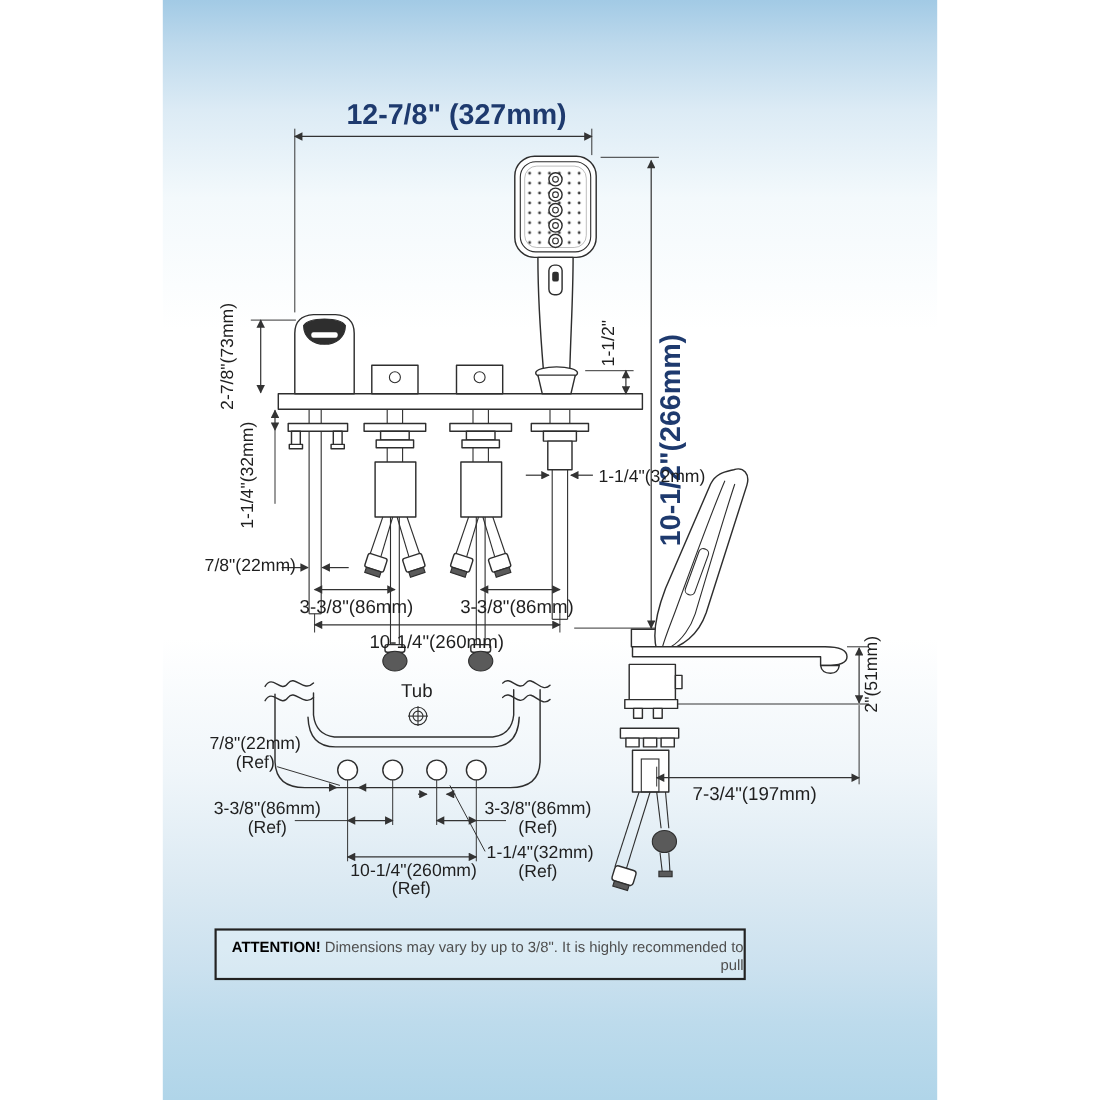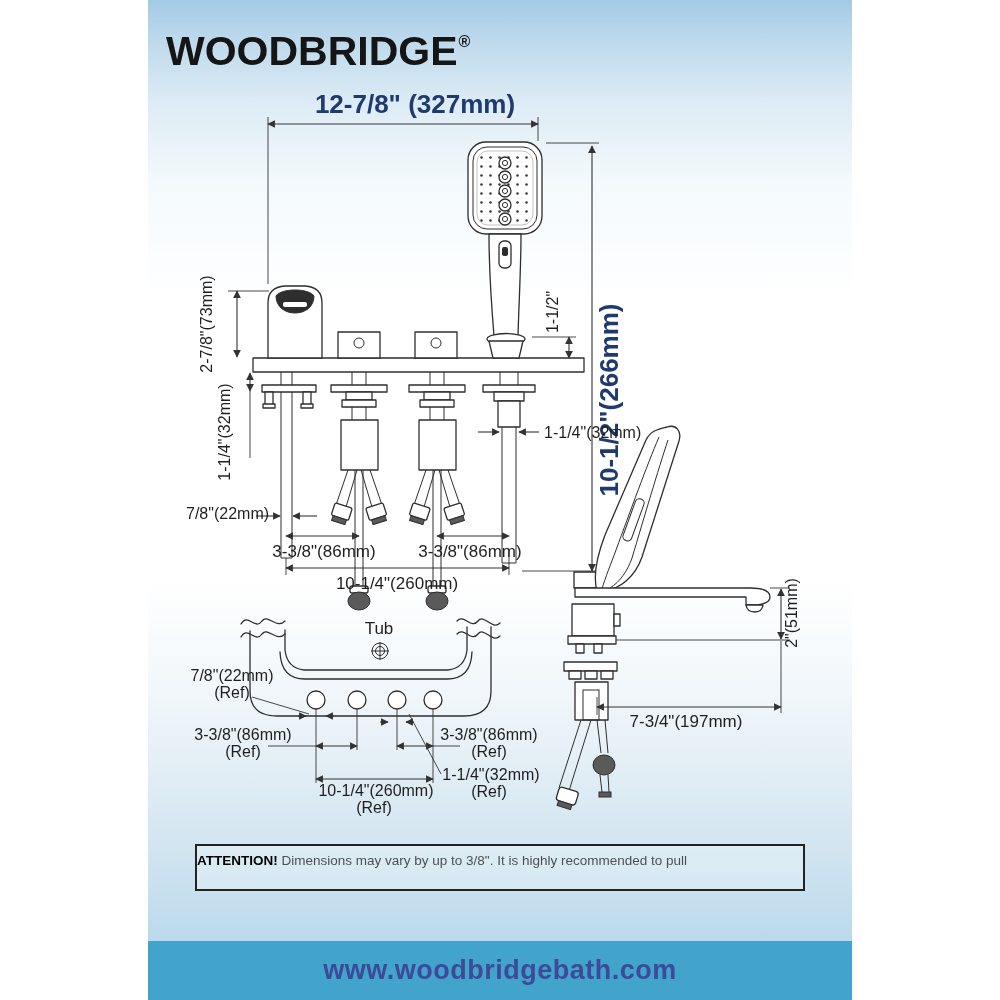--- a/index.html
+++ b/index.html
@@ -13,38 +13,35 @@
   svg.draw{position:absolute;left:0;top:0;}
   .art{stroke:#2e2e2e;stroke-width:1.3;fill:none;stroke-linejoin:round;stroke-linecap:round;}
   .artw{stroke:#2e2e2e;stroke-width:1.3;fill:#ffffff;stroke-linejoin:round;}
   .artd{stroke:#2e2e2e;stroke-width:1;fill:#5a5a5a;}
   .thin{stroke:#2e2e2e;stroke-width:1;fill:none;}
   .dim{stroke:#333333;stroke-width:1.1;fill:none;}
   .ext{stroke:#333333;stroke-width:0.9;fill:none;}
   .dimtxt{font-family:"Liberation Sans",sans-serif;font-size:16px;fill:#1f1f1f;}
   .dimtxt17{font-family:"Liberation Sans",sans-serif;font-size:17px;fill:#1f1f1f;}
   .bluetxt{font-family:"Liberation Sans",sans-serif;font-size:26px;font-weight:bold;fill:#1e3a6e;}
-  .att-box{position:absolute;left:195px;width:610px;border:2px solid #222222;box-sizing:border-box;
-    text-align:left;color:#4f4f4f;font-size:13.5px;background:rgba(240,248,252,0.35);}
+  .att-box{position:absolute;left:195px;width:483px;border:2px solid #222222;box-sizing:border-box;
+    text-align:right;color:#4f4f4f;font-size:13.5px;background:rgba(240,248,252,0.35);}
   .att1{top:844px;height:47px;padding-top:6px;line-height:17px;}
   .att2{top:895px;height:31px;padding-top:7px;}
   .att-title{font-weight:bold;color:#000000;}
   .footer-bar{position:absolute;left:148px;top:941px;width:704px;height:59px;background:#42a3cd;
     display:flex;align-items:center;justify-content:center;}
   .footer-url{font-size:27px;font-weight:bold;color:#3c4a97;letter-spacing:0.5px;}
 </style>
 </head>
 <body>
 
 <div class="page">
   <div class="panel"></div>
 
-  <div class="logo">
-    <span>WOODBRIDGE</span><span class="reg">®</span>
-  </div>
 
   <svg class="draw" width="1000" height="1000" viewBox="0 0 1000 1000">
     <defs>
       <marker id="ah" viewBox="0 0 10 10" refX="9" refY="5" markerWidth="9" markerHeight="7" orient="auto-start-reverse">
         <path d="M0,0 L10,5 L0,10 z" fill="#333333"></path>
       </marker>
       <pattern id="dots" width="9" height="9" patternUnits="userSpaceOnUse">
         <circle cx="4.5" cy="4.5" r="1.3" fill="#3a3a3a"></circle>
       </pattern>
     </defs>
@@ -322,16 +319,13 @@
   </svg>
 
   <div class="att-box att1">
     <div>
       <span class="att-title">ATTENTION!</span>
       <span>Dimensions may vary by up to 3/8". It is highly recommended to pull</span>
     </div>
   </div>
 
 
-  <div class="footer-bar">
-    <span class="footer-url">www.woodbridgebath.com</span>
-  </div>
 </div>
 
 </body></html>

